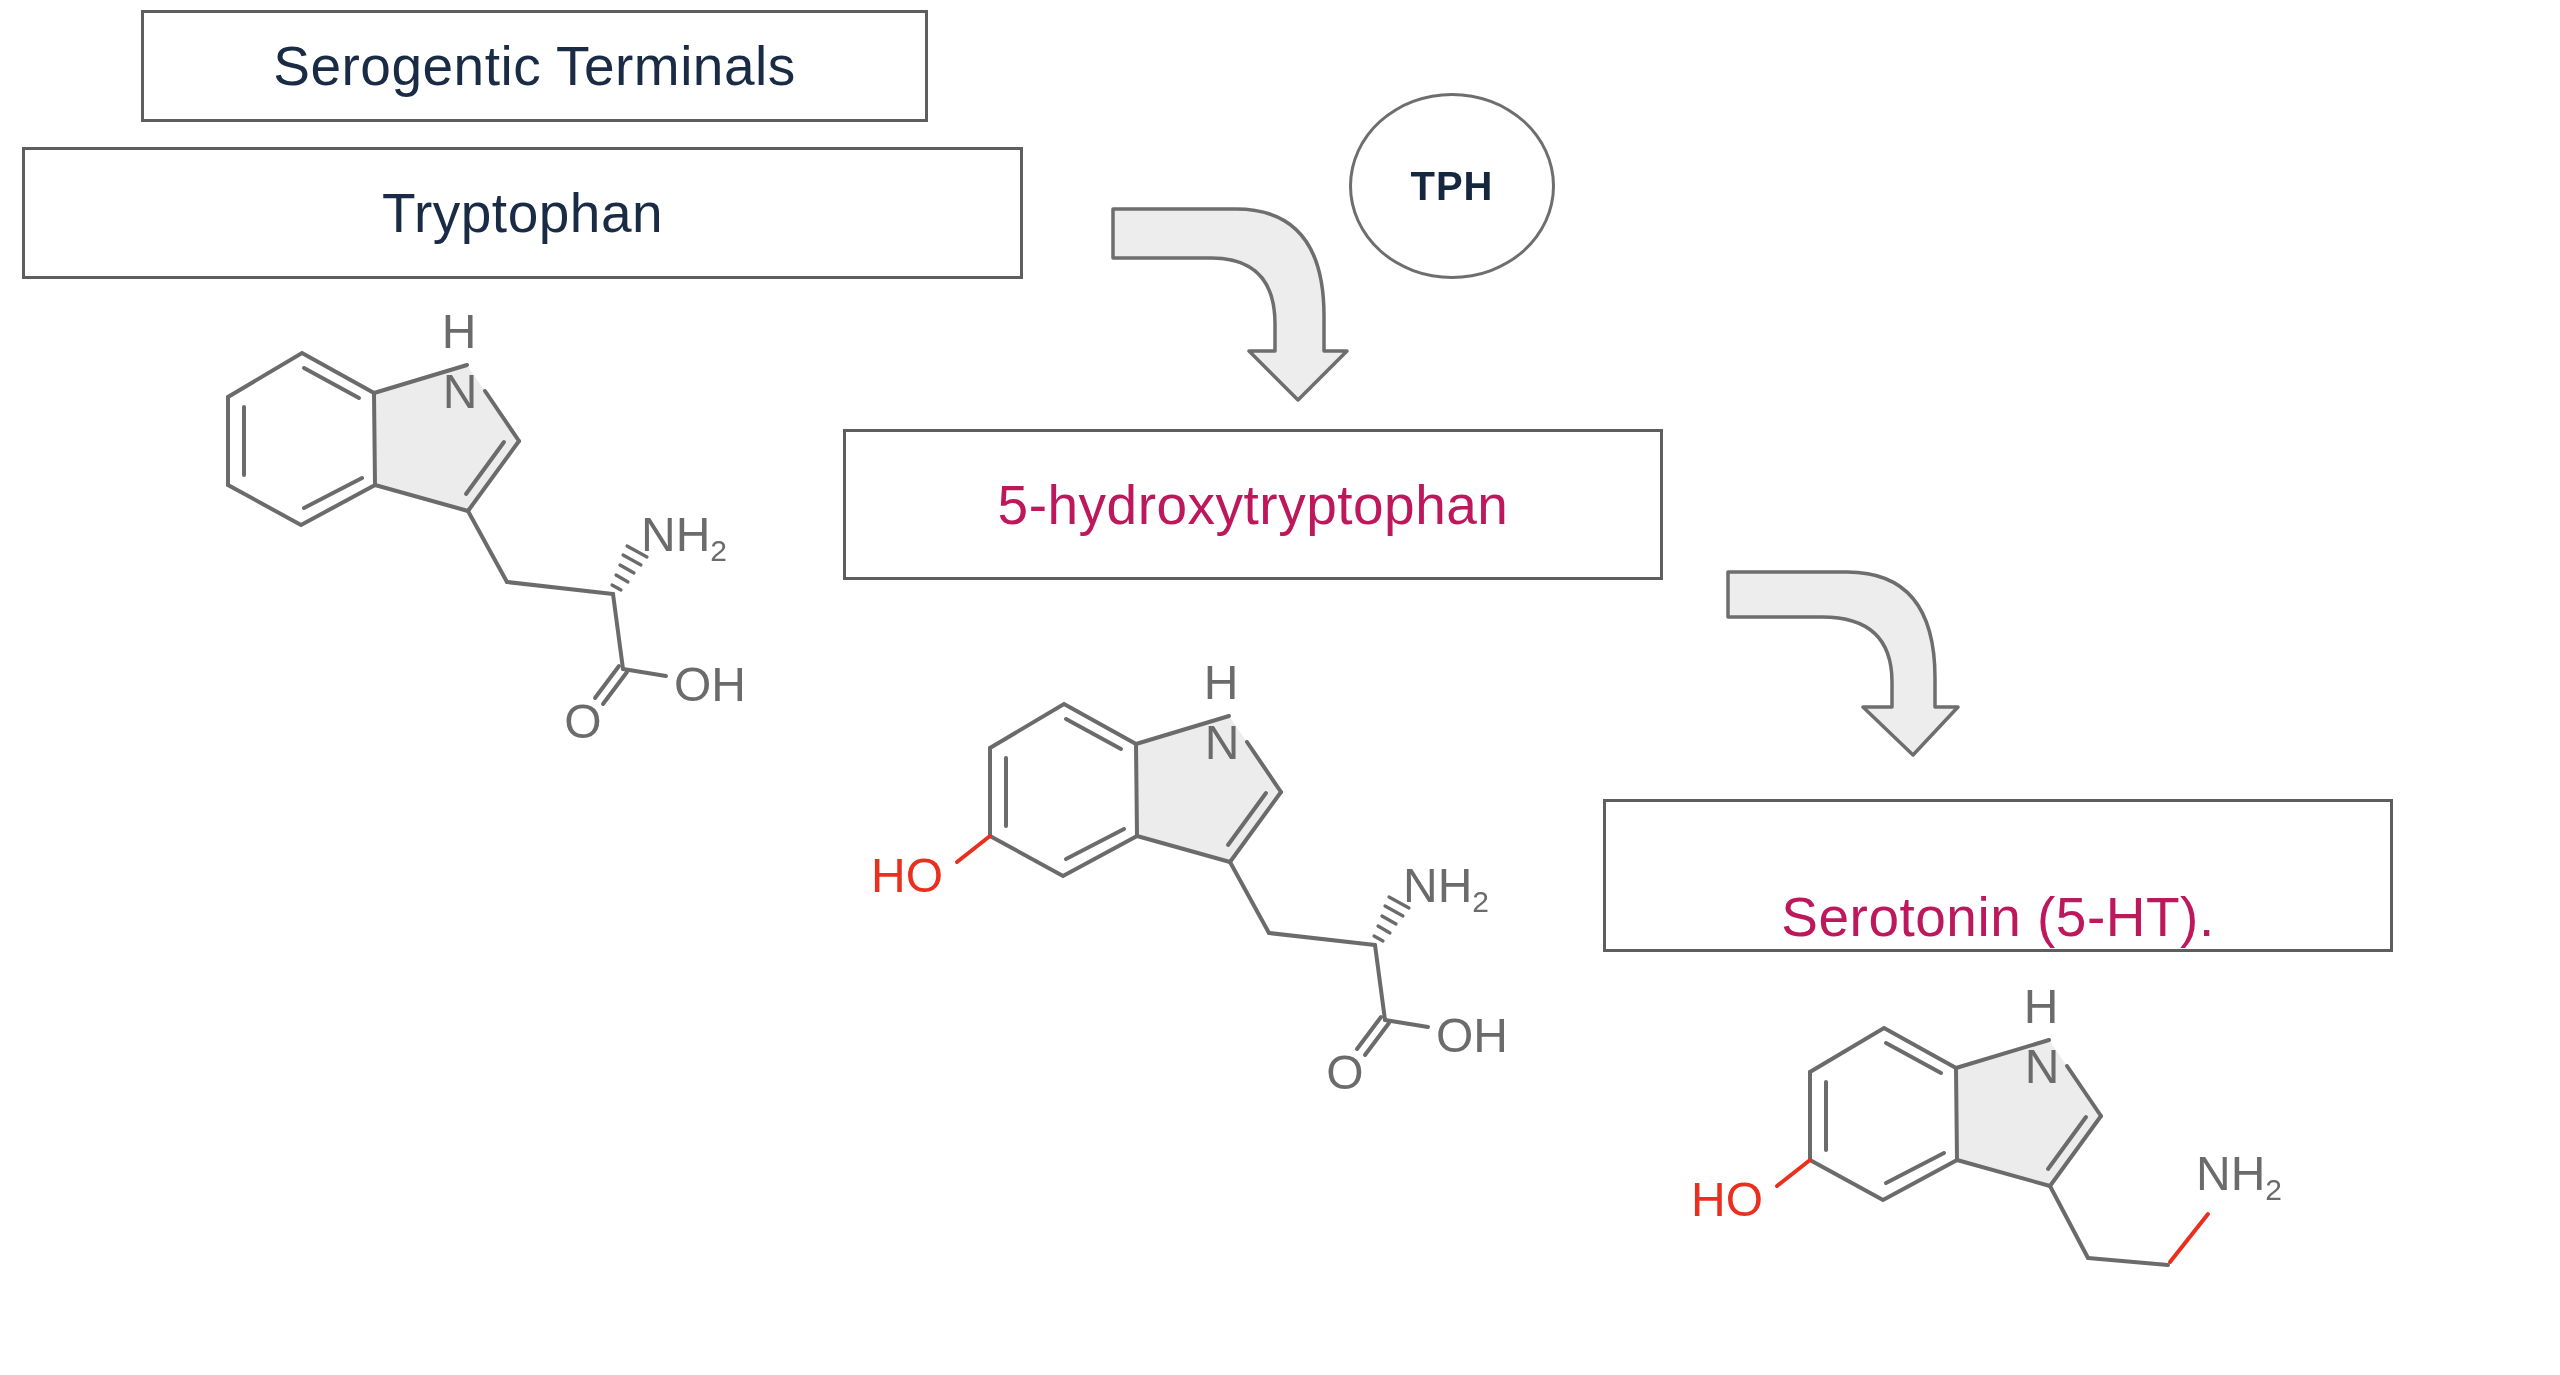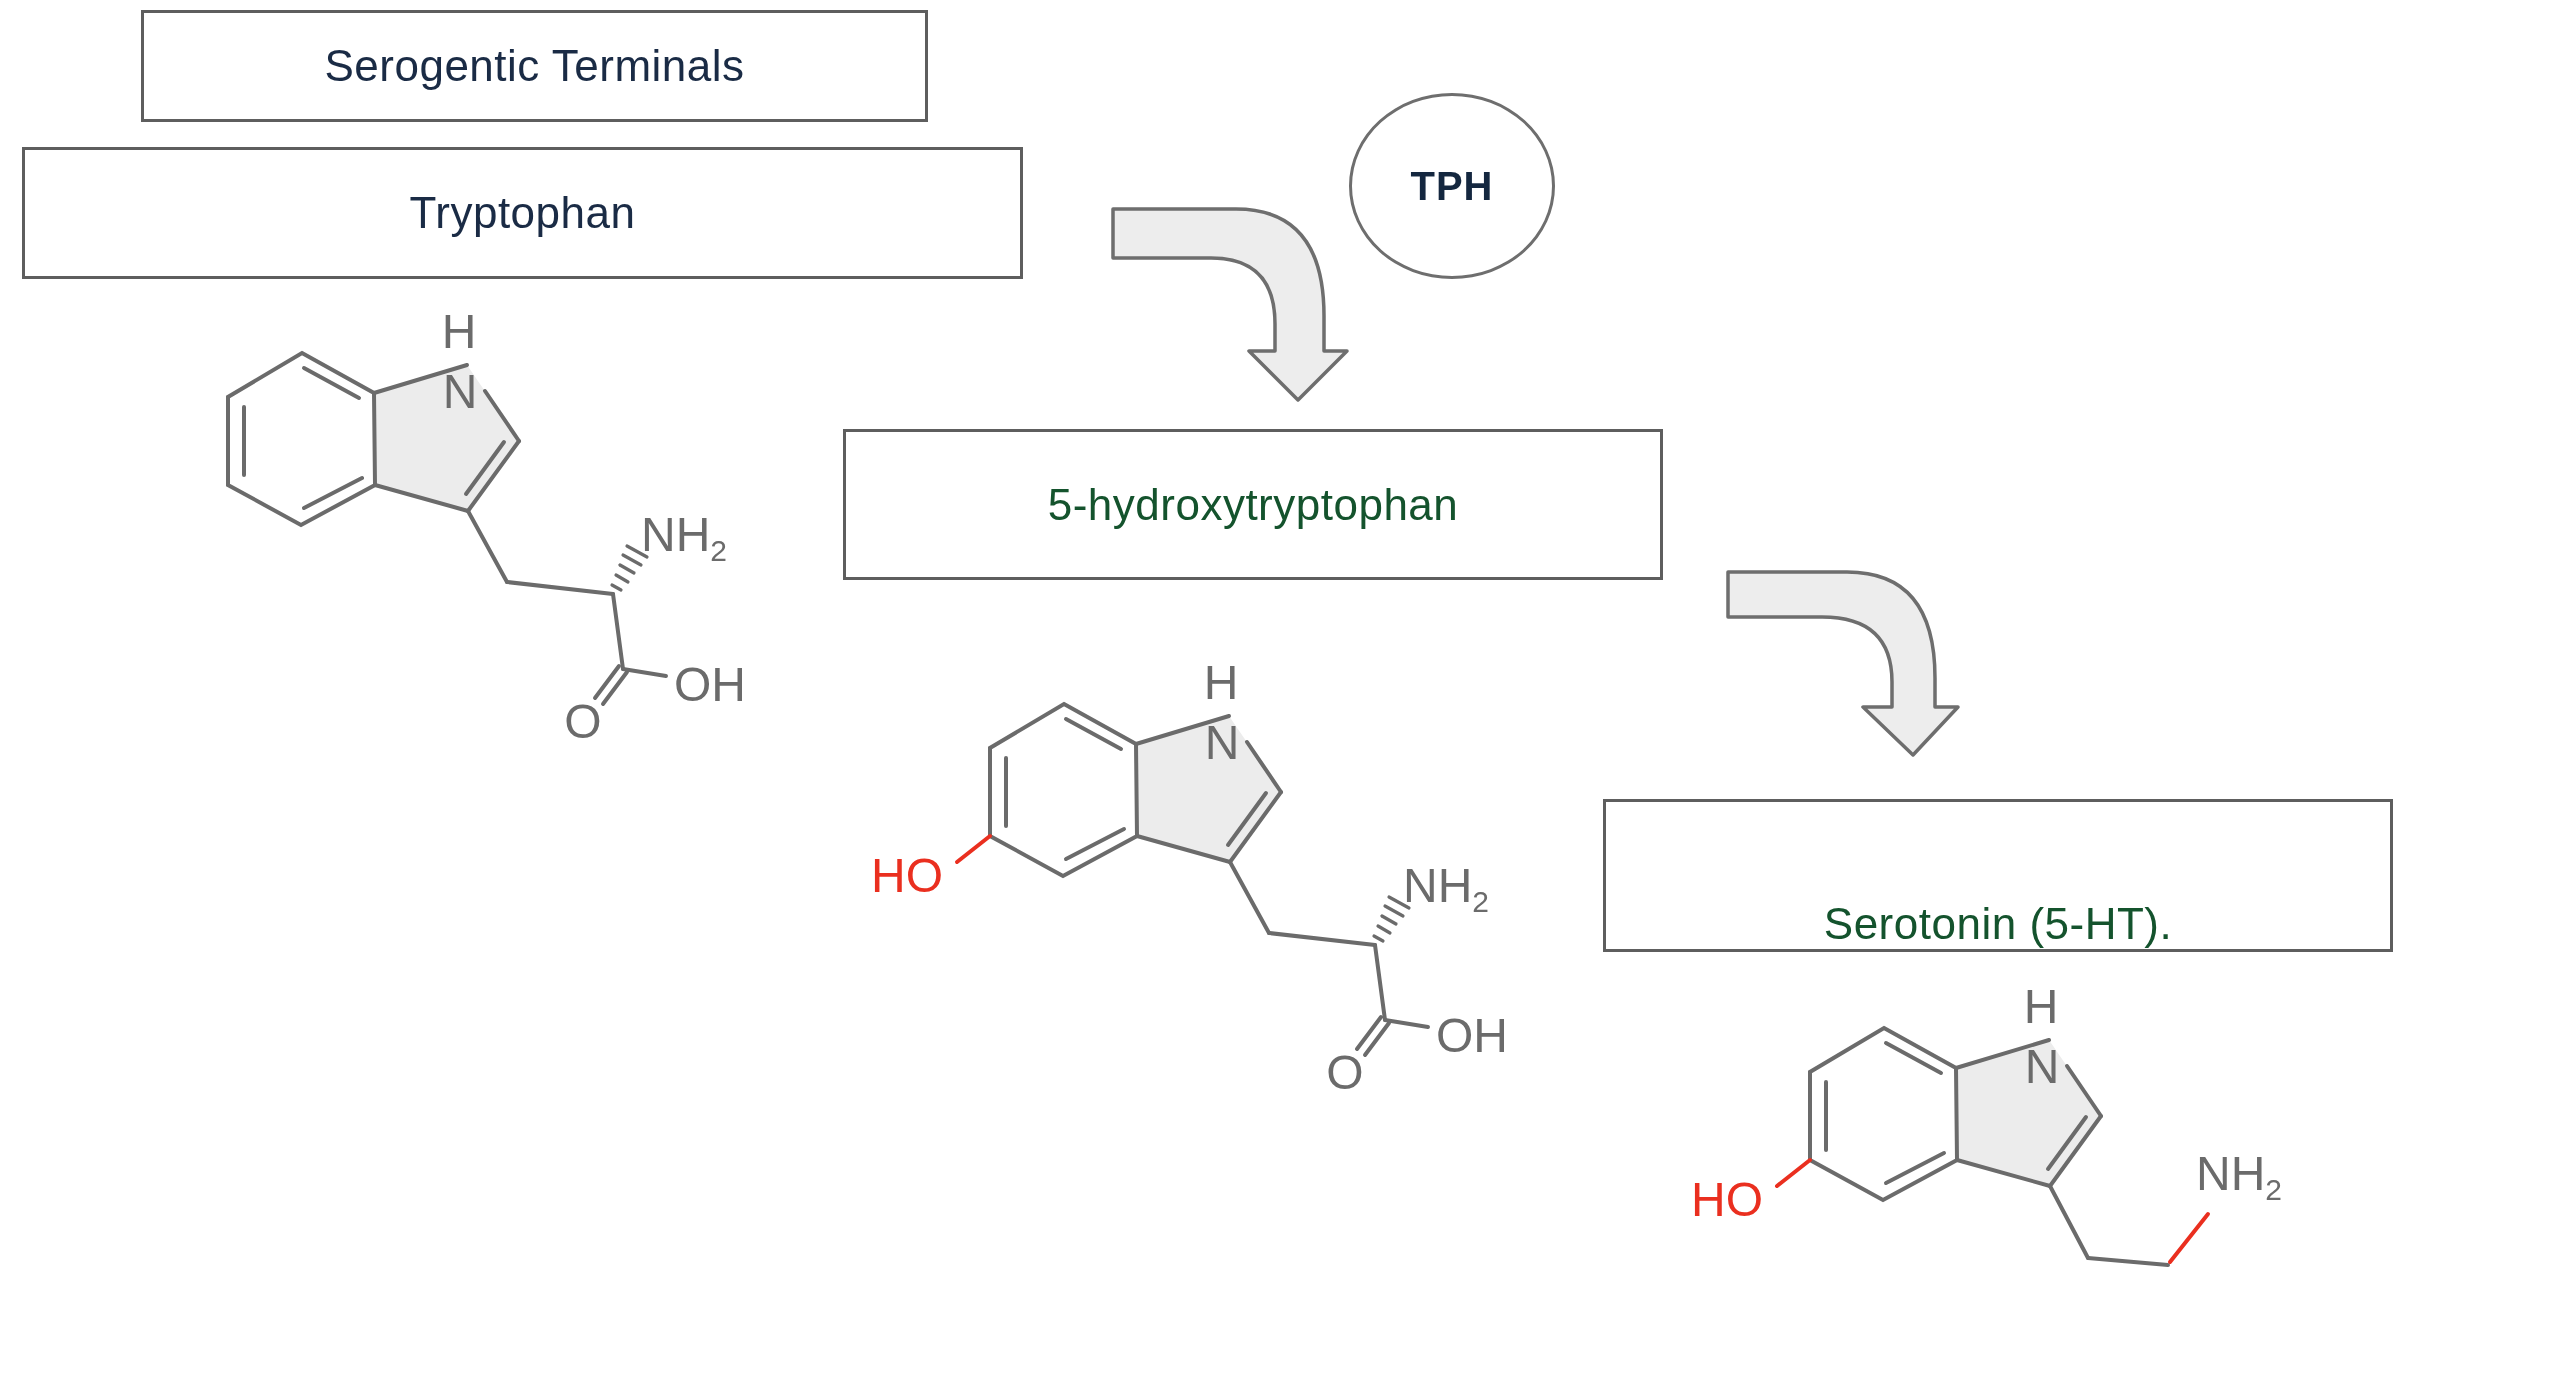--- a/index.html
+++ b/index.html
@@ -3,24 +3,24 @@
 <meta charset="utf-8">
 <style>
   html,body { margin:0; padding:0; background:#ffffff; }
   #stage {
     position:relative; width:2560px; height:1375px; background:#ffffff;
     font-family:"Liberation Sans", sans-serif; overflow:hidden;
   }
   .node-box {
     position:absolute; box-sizing:border-box; background:#ffffff;
     border:3px solid #5e5e5e; display:flex; align-items:center; justify-content:center;
-    font-size:44px; letter-spacing:0.5px;
+    font-size:55px; letter-spacing:0.5px;
   }
   .navy-text  { color:#1a2b45; }
-  .black-text { color:#14532d; }
+  .black-text { color:#be185d; }
   .enzyme-circle {
     position:absolute; box-sizing:border-box; background:#ffffff;
     border:3px solid #6e6e6e; border-radius:50%;
     display:flex; align-items:center; justify-content:center;
     font-weight:bold; font-size:40px; color:#14273f; letter-spacing:1px;
   }
   svg#art { position:absolute; left:0; top:0; }
   .bond   { stroke:#6b6b6b; stroke-width:4; stroke-linecap:round; fill:none; }
   .bond-red { stroke:#ea2f1f; stroke-width:4; stroke-linecap:round; fill:none; }
   .hash   { stroke:#6b6b6b; stroke-width:3.2; stroke-linecap:round; }

